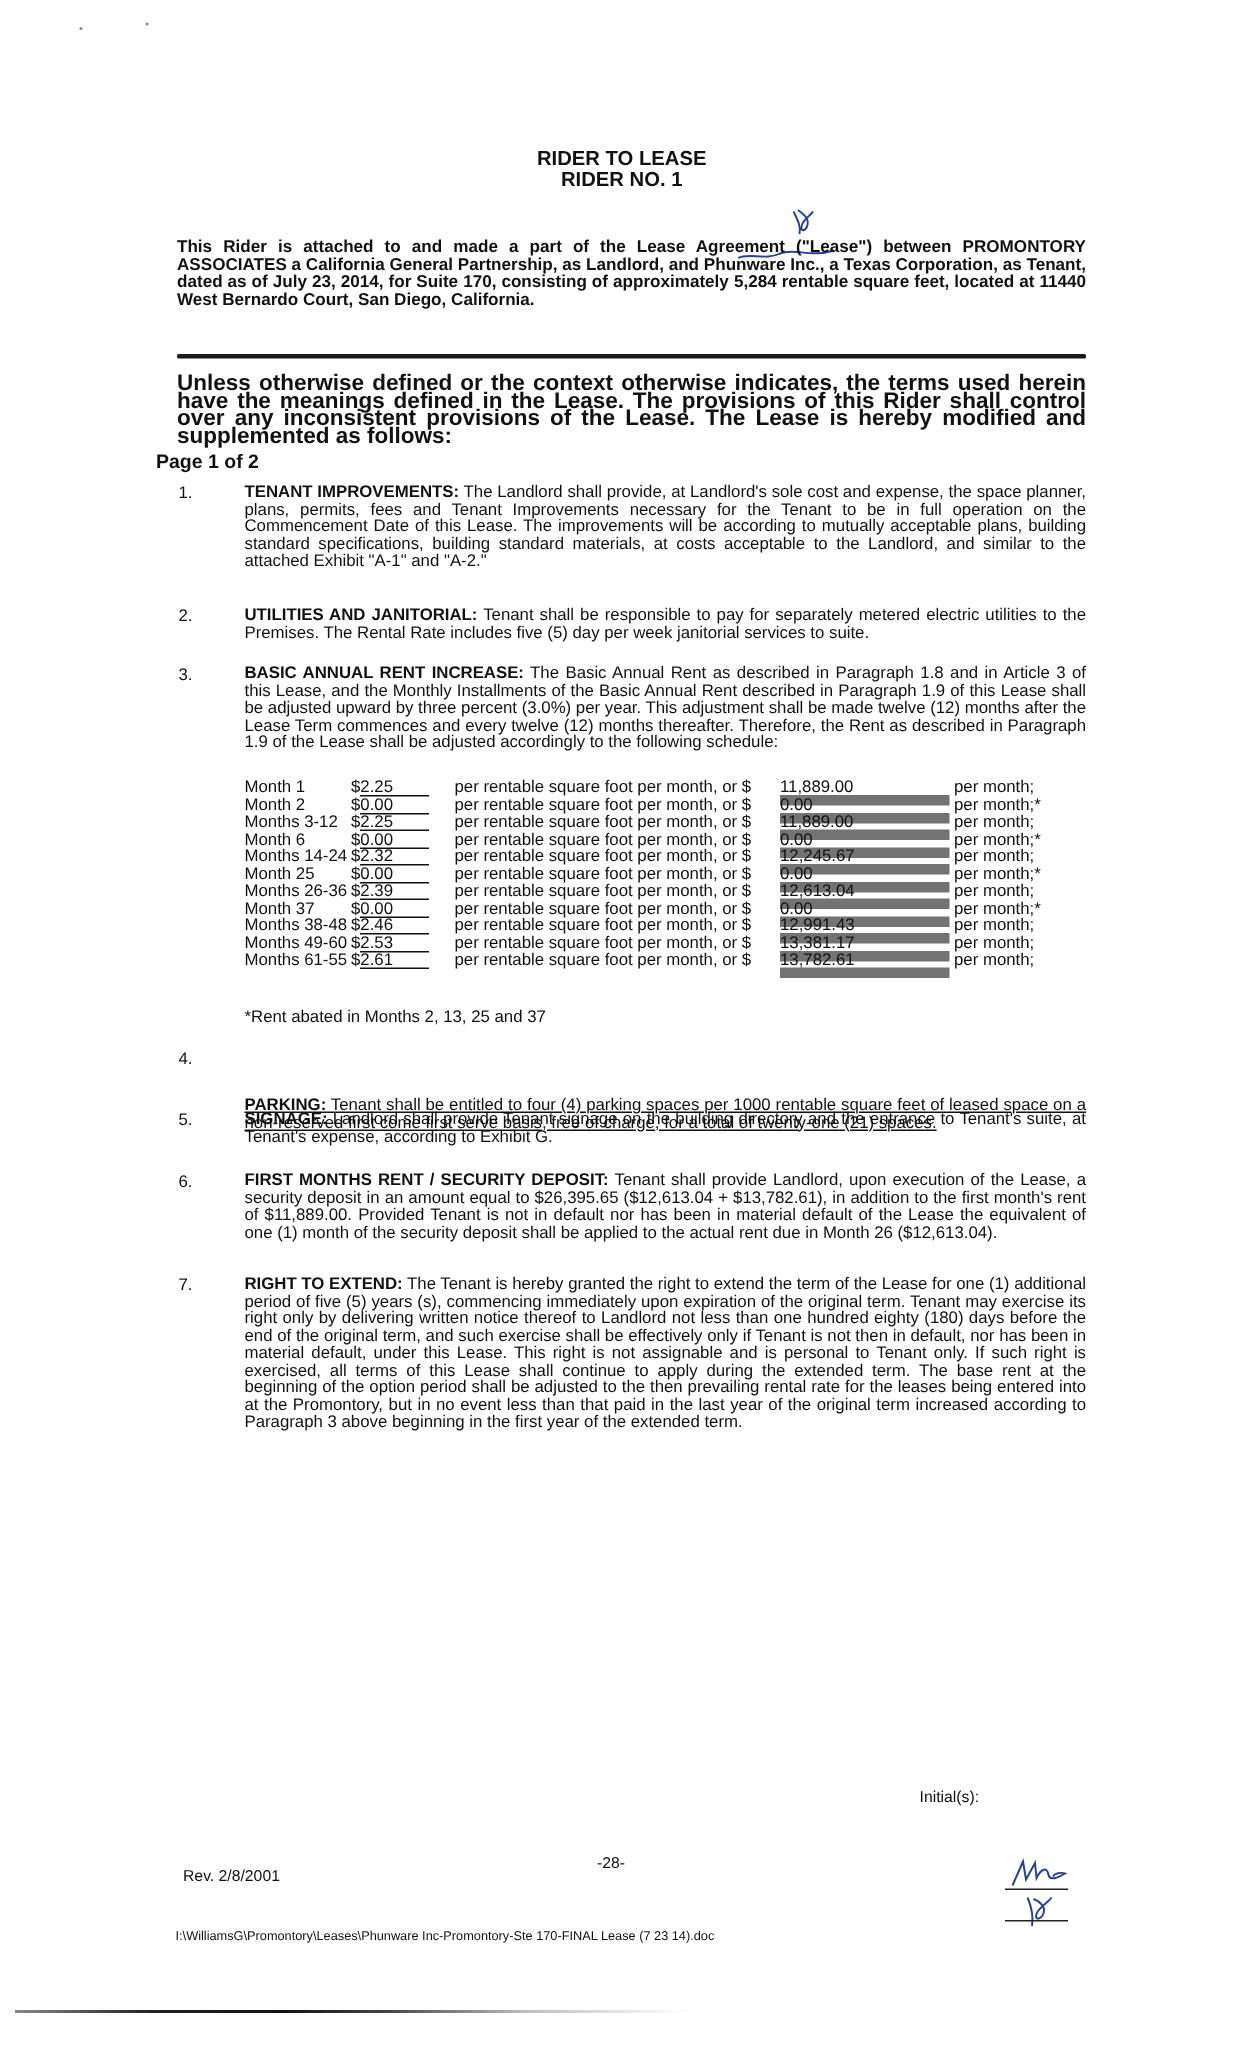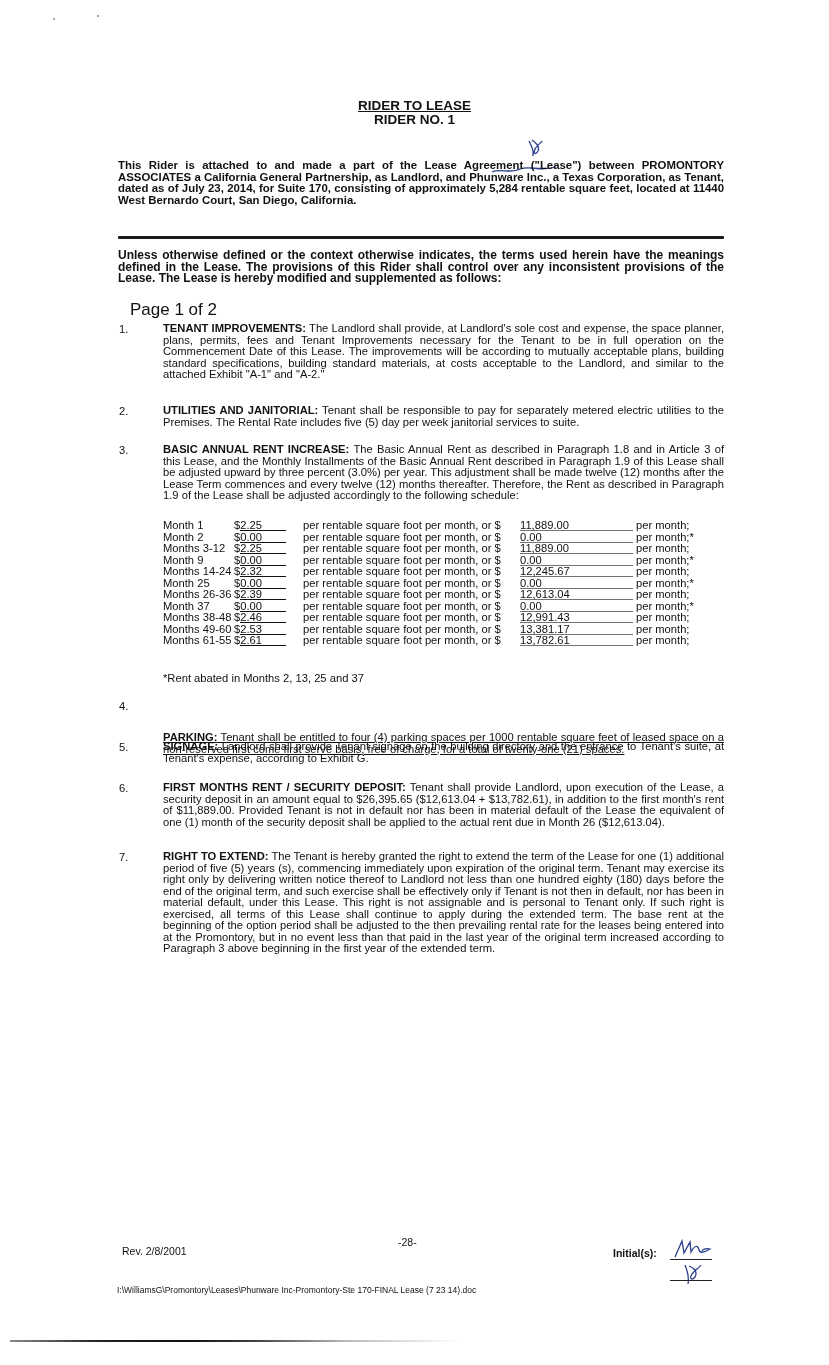--- a/index.html
+++ b/index.html
@@ -1,43 +1,43 @@
 <!DOCTYPE html>
 <html><head>
 <meta charset="utf-8">
 <style>
   html, body { margin:0; padding:0; background:#ffffff; }
   body { width:829px; height:1365px; position:relative; overflow:hidden;
          font-family:"Liberation Sans", sans-serif; color:#111; }
   .abs { position:absolute; }
   .title { left:0; width:829px; text-align:center; font-weight:bold; font-size:13.5px; }
-  .title1 { top:98px; text-decoration:underline; }
+  .title1 { top:98px; }
   .title2 { top:112px; }
   .para { font-size:11.2px; line-height:11.5px; text-align:justify; }
   .intro { left:118px; top:160px; width:606px; font-weight:bold; font-size:11.4px; line-height:11.6px; }
   .rule { left:118px; top:236px; width:606px; height:3px; background:#1a1a1a; border-radius:1px; }
-  .unless { left:118px; top:250px; width:606px; font-weight:bold; font-size:12px; }
-  .pageof { left:130px; top:300px; font-size:17px; }
+  .unless { left:118px; top:250px; width:606px; font-weight:bold; font-size:15px; }
+  .pageof { left:104px; top:300px; font-size:13px;font-weight:bold; }
   .num { left:119px; font-size:11.2px; }
   .item { left:163px; width:561px; }
   .item b { font-weight:bold; }
   .sched { left:163px; top:520px; width:560px; font-size:11.2px; }
   .srow { position:relative; height:11.5px; line-height:11.5px; white-space:nowrap; }
   .srow span { position:absolute; top:0; }
   .c-label { left:0; }
   .c-rate { left:71px; width:54px; }
   .c-rate .ul { display:inline-block; width:46px; border-bottom:1px solid #111; height:10px; line-height:10px; vertical-align:top; }
   .c-desc { left:140px; }
   .c-amt { left:357px; }
-  .c-amt .ul { display:inline-block; width:113px; border-bottom:1px solid #737373; height:10px; line-height:10px; vertical-align:top; }
+  .c-amt .ul { display:inline-block; width:113px; border-bottom:7px solid #737373; height:10px; line-height:10px; vertical-align:top; }
   .c-per { left:473px; }
   .footnote { left:163px; top:672px; font-size:11.2px; }
   .footer-rev { left:122px; top:1245px; font-size:10.5px;text-align:center; }
   .footer-page { left:398px; top:1236px; font-size:10.5px;text-align:center; }
-  .footer-init { left:613px; top:1247px; font-size:10.5px; font-weight:bold; }
+  .footer-init { left:613px; top:1192px; font-size:10.5px; font-weight:normal; }
   .footer-path { left:117px; top:1285px; font-size:8.5px; }
   .init-line1 { left:670px; top:1259px; width:42px; height:1px; background:#222; }
   .init-line2 { left:670px; top:1280px; width:42px; height:1px; background:#222; }
   .sig { stroke:#2b3f8c; fill:none; stroke-width:1.3; }
   .bottom-rule { left:10px; top:1340px; width:450px; height:2px;
      background:linear-gradient(to right, #888 0%, #222 20%, #111 40%, #444 55%, #bbb 75%, rgba(255,255,255,0) 100%); }
   .speck { width:2px; height:2px; background:#888; border-radius:1px; }
 </style>
 </head>
 <body>
@@ -89,21 +89,21 @@
     <span class="c-per">per month;*</span>
   </div>
   <div class="srow">
     <span class="c-label">Months 3-12</span>
     <span class="c-rate"><span style="position:static">$</span><span class="ul" style="position:static">2.25</span></span>
     <span class="c-desc">per rentable square foot per month, or $</span>
     <span class="c-amt"><span class="ul" style="position:static">11,889.00</span></span>
     <span class="c-per">per month;</span>
   </div>
   <div class="srow">
-    <span class="c-label">Month 9</span>
+    <span class="c-label">Month 6</span>
     <span class="c-rate"><span style="position:static">$</span><span class="ul" style="position:static">0.00</span></span>
     <span class="c-desc">per rentable square foot per month, or $</span>
     <span class="c-amt"><span class="ul" style="position:static">0.00</span></span>
     <span class="c-per">per month;*</span>
   </div>
   <div class="srow">
     <span class="c-label">Months 14-24</span>
     <span class="c-rate"><span style="position:static">$</span><span class="ul" style="position:static">2.32</span></span>
     <span class="c-desc">per rentable square foot per month, or $</span>
     <span class="c-amt"><span class="ul" style="position:static">12,245.67</span></span>

